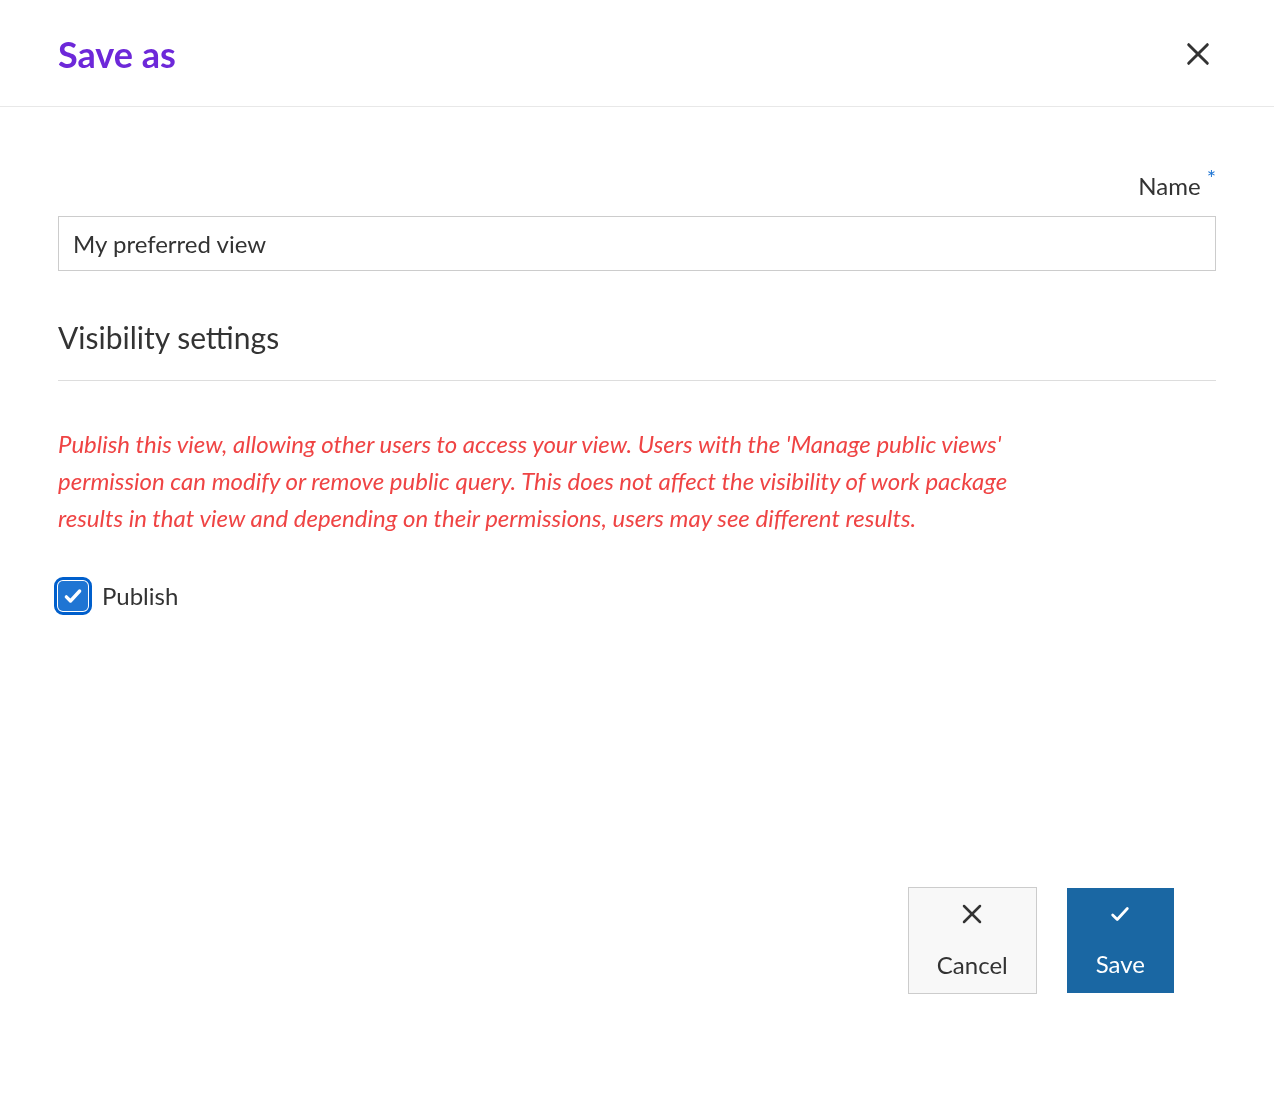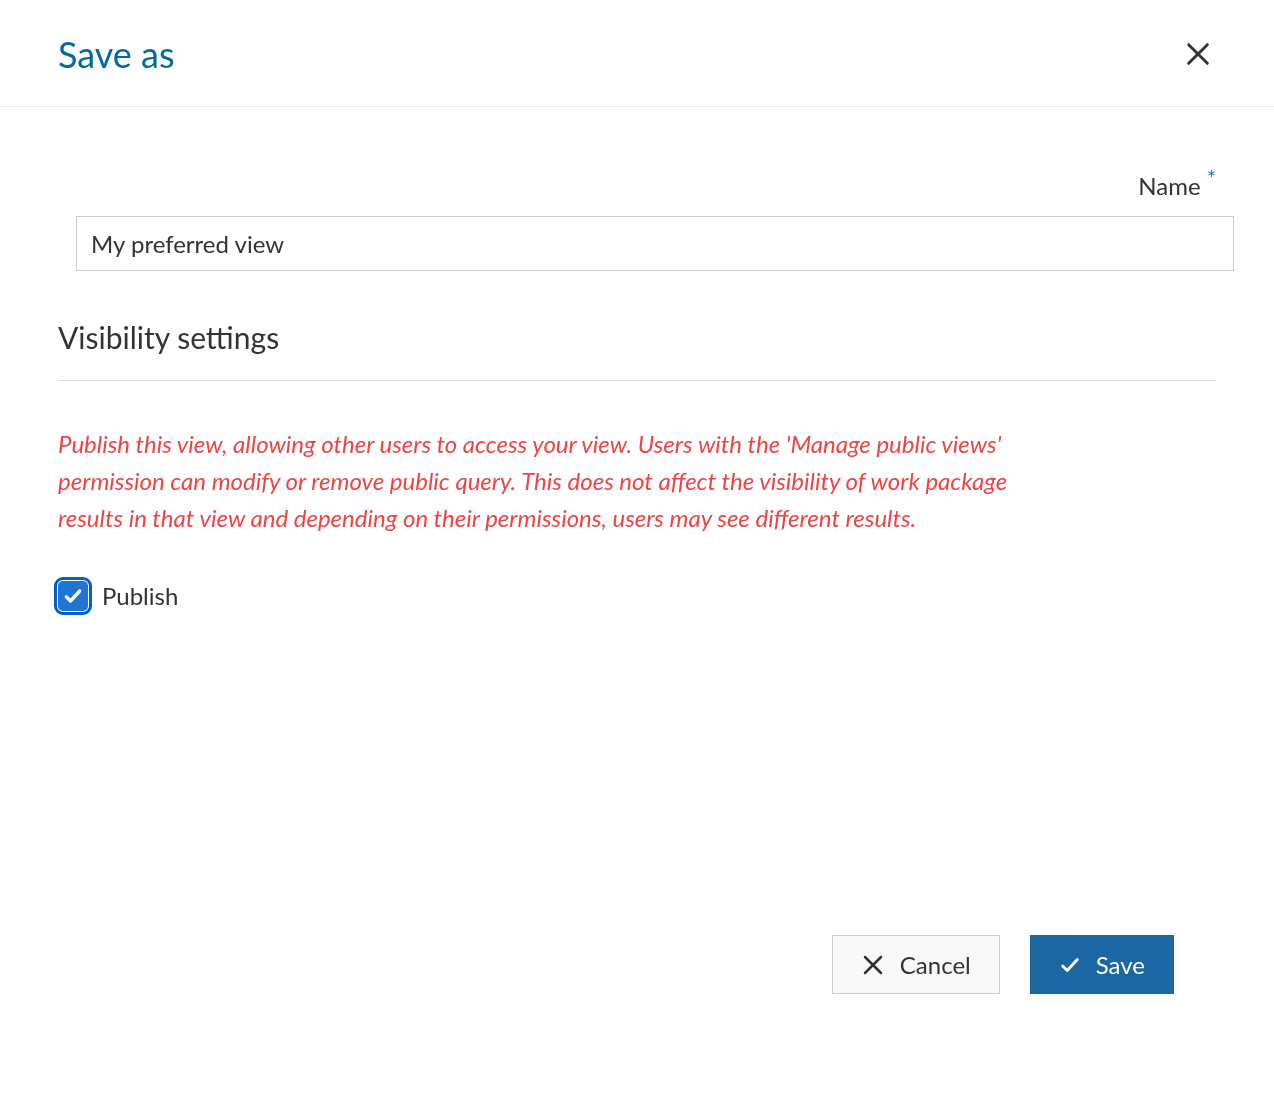--- a/index.html
+++ b/index.html
@@ -17,22 +17,22 @@
     }
     .dialog-header {
       display: flex;
       justify-content: space-between;
       align-items: center;
       padding: 32px 58px 30px 58px;
       border-bottom: 1px solid #e8e8e8;
     }
     .dialog-title {
       font-size: 36px;
-      font-weight: 400;
-      color: #0369a1;
+      font-weight: 700;
+      color: #6d28d9;
     }
     .close-button {
       background: none;
       border: none;
       cursor: pointer;
       padding: 4px;
       display: flex;
       align-items: center;
       justify-content: center;
     }
@@ -61,21 +61,20 @@
       line-height: 0;
     }
     .text-input {
       width: 100%;
       padding: 12px 14px;
       font-size: 24px;
       border: 1px solid #cccccc;
       background: #ffffff;
       color: #333333;
       font-family: inherit;
-      margin-left: 18px;
     }
     .section-title {
       font-size: 30px;
       font-weight: 400;
       color: #333333;
       padding-bottom: 25px;
       border-bottom: 1px solid #dddddd;
       margin-bottom: 44px;
     }
     .checkbox-row {
@@ -120,26 +119,27 @@
       position: absolute;
       bottom: 110px;
       right: 100px;
       display: flex;
       gap: 30px;
       align-items: center;
     }
     .btn {
       display: inline-flex;
       align-items: center;
-      gap: 15px;
+      gap: 24px;
       padding: 14px 28px;
       font-size: 24px;
       border: 1px solid #cccccc;
       cursor: pointer;
       font-family: inherit;
+      flex-direction: column;
     }
     .btn-cancel {
       background: #f8f8f8;
       color: #333333;
     }
     .btn-save {
       background: #1a67a3;
       color: #ffffff;
       border: 1px solid #1a67a3;
       text-align: right;

